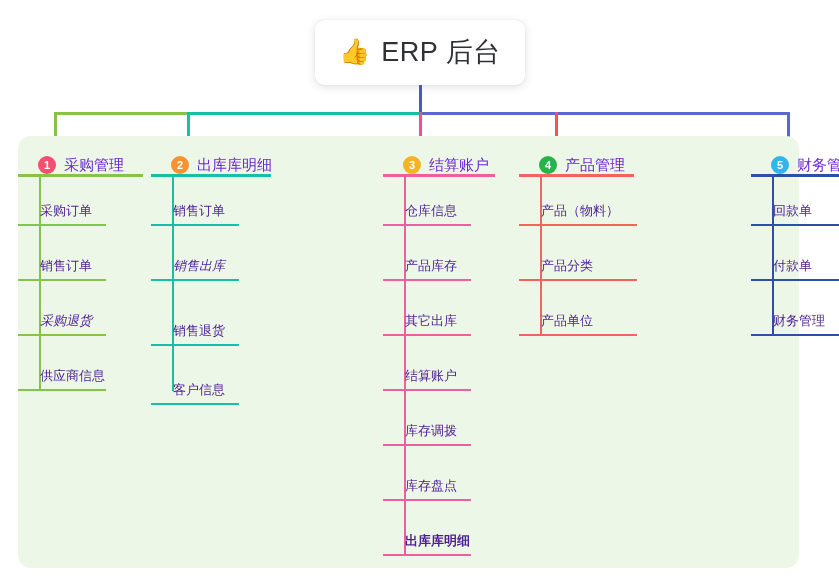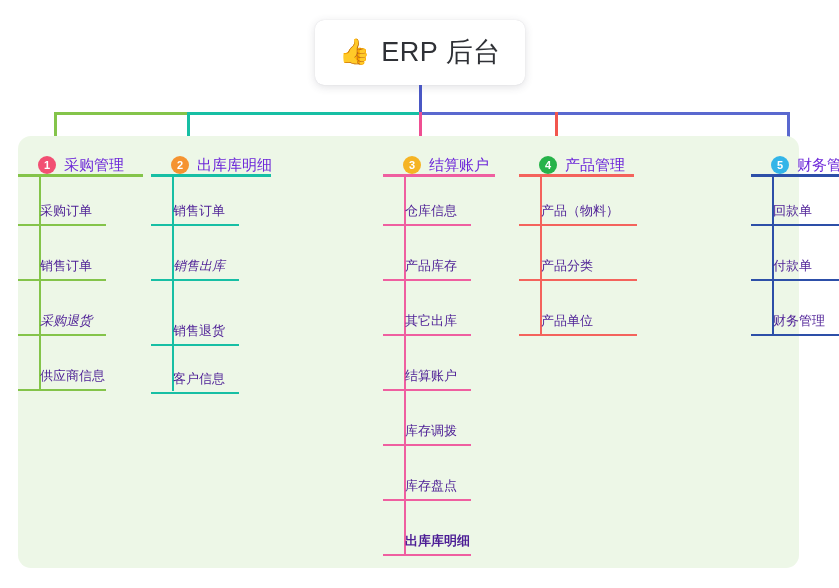--- a/index.html
+++ b/index.html
@@ -203,21 +203,21 @@
         <div class="leaf-rule" style="width: 88px; background: rgb(23, 191, 164);"></div>
       </div>
       <div class="leaf" style="top: 115px; height: 30px; width: 118px; font-style: italic;">
         <span class="leaf-label">销售出库</span>
         <div class="leaf-rule" style="width: 88px; background: rgb(23, 191, 164);"></div>
       </div>
       <div class="leaf" style="top: 180px; height: 30px; width: 118px;">
         <span class="leaf-label">销售退货</span>
         <div class="leaf-rule" style="width: 88px; background: rgb(23, 191, 164);"></div>
       </div>
-      <div class="leaf" style="top: 228px; height: 30px; width: 118px;">
+      <div class="leaf" style="top: 239px; height: 30px; width: 118px;">
         <span class="leaf-label">客户信息</span>
         <div class="leaf-rule" style="width: 88px; background: rgb(23, 191, 164);"></div>
       </div>
     </div>
     <div class="column" style="left: 365px;">
       <div class="col-header" style="top: 14px; position: absolute;">
         <span class="badge" style="background: rgb(245, 180, 36);">3</span>
         <span class="col-title">结算账户</span>
       </div>
       <div class="col-rule" style="top: 38px; width: 112px; background: rgb(239, 95, 160);"></div>

